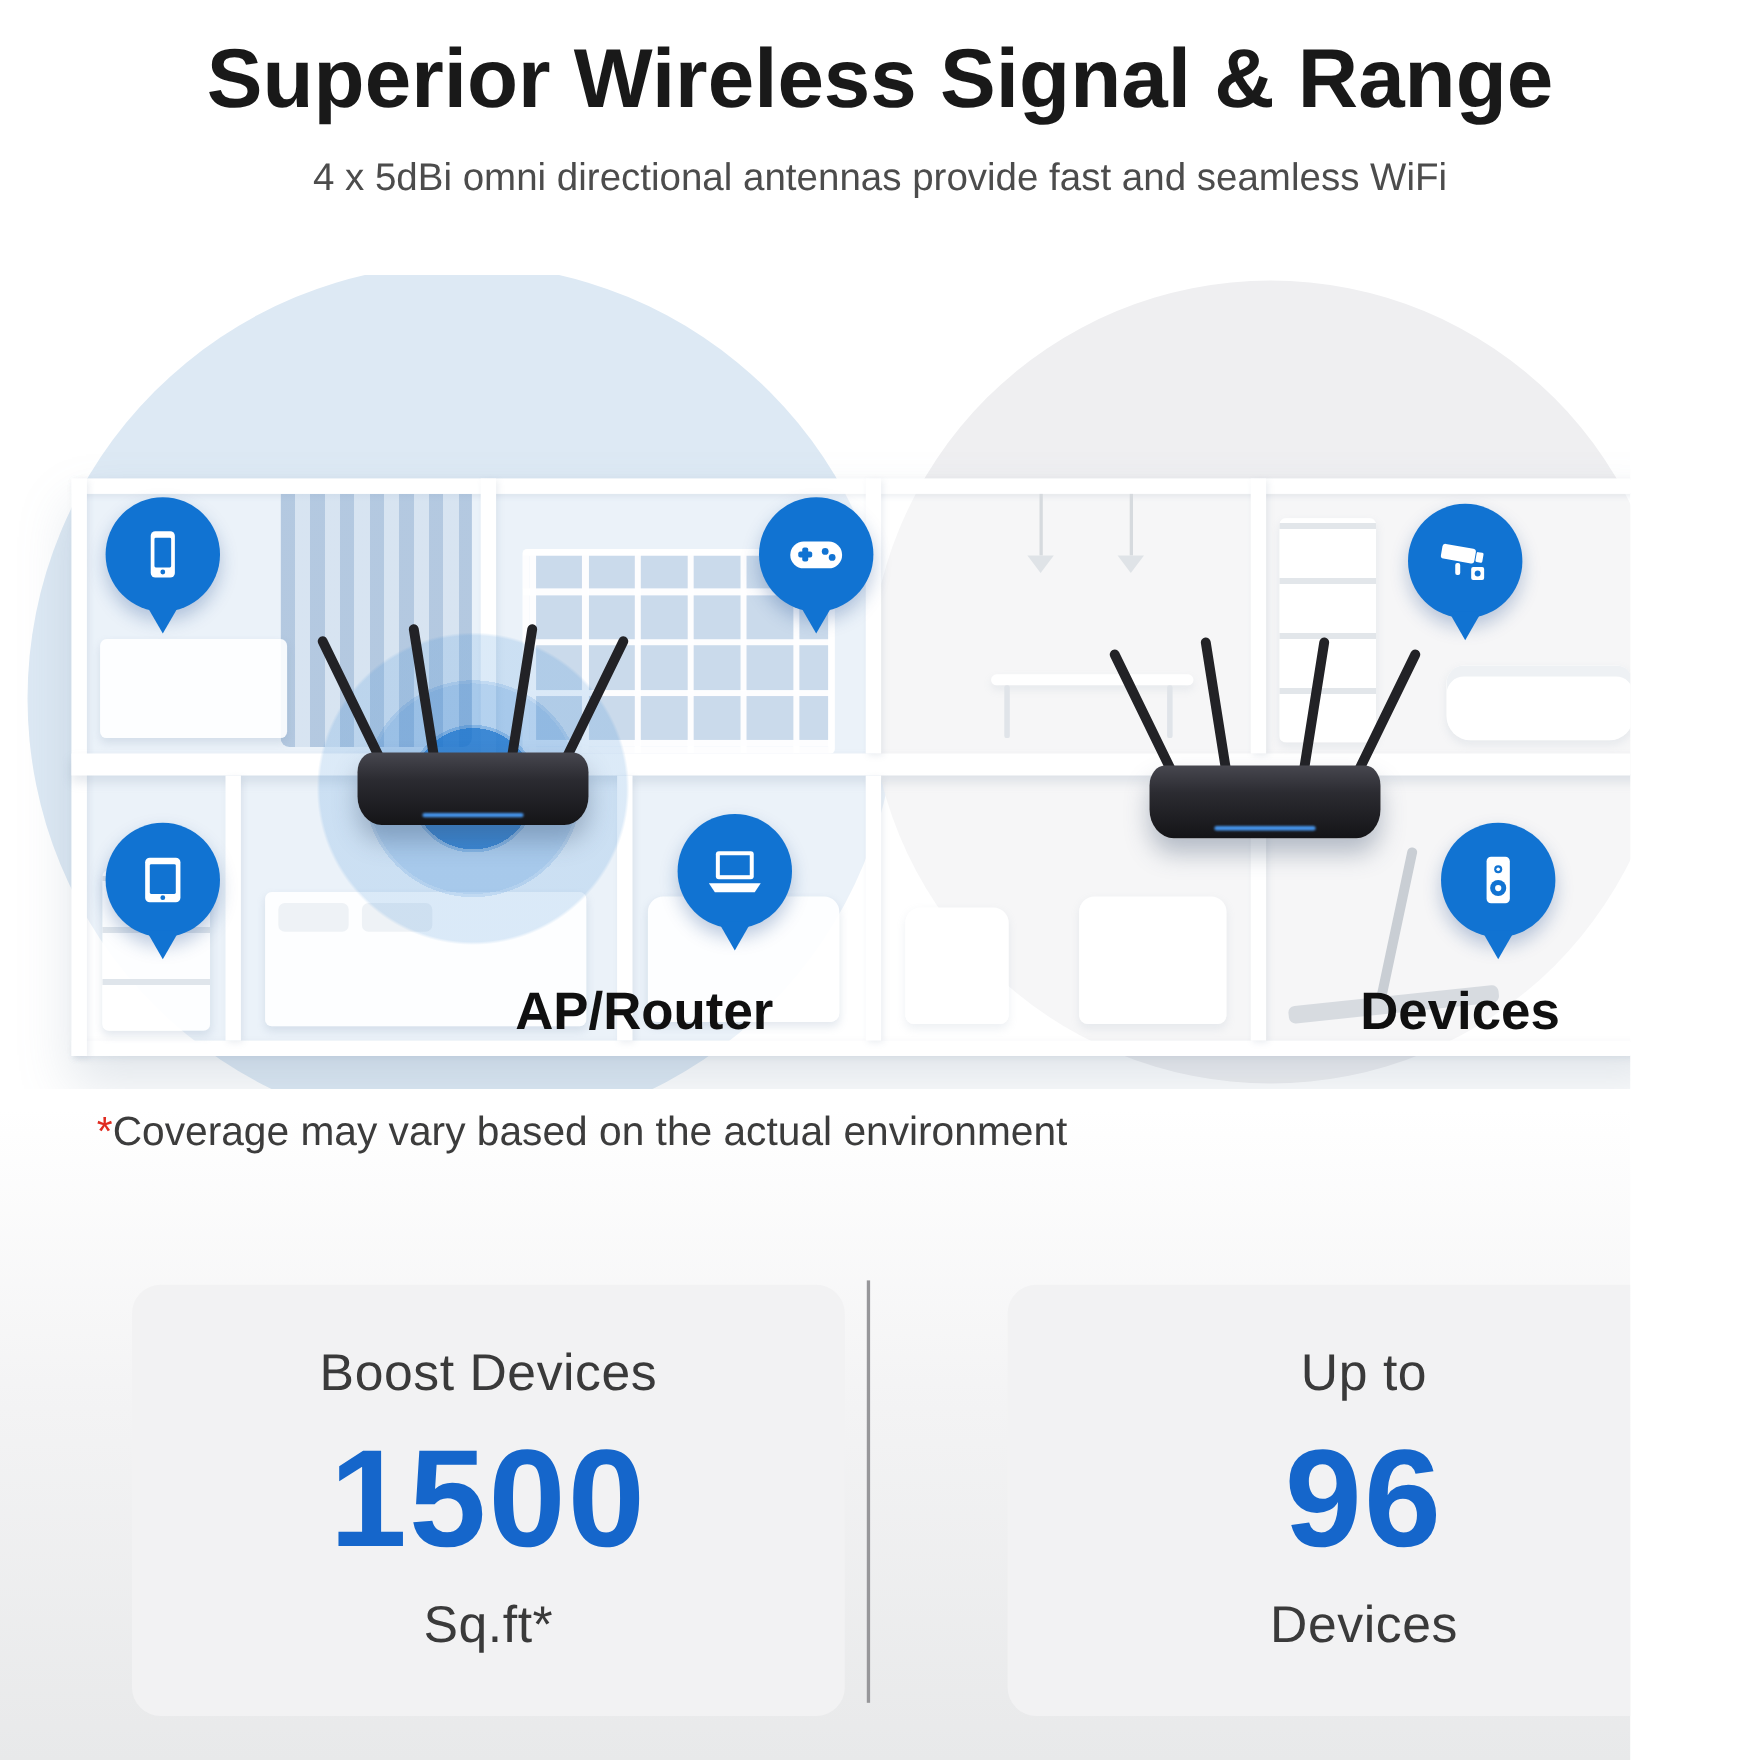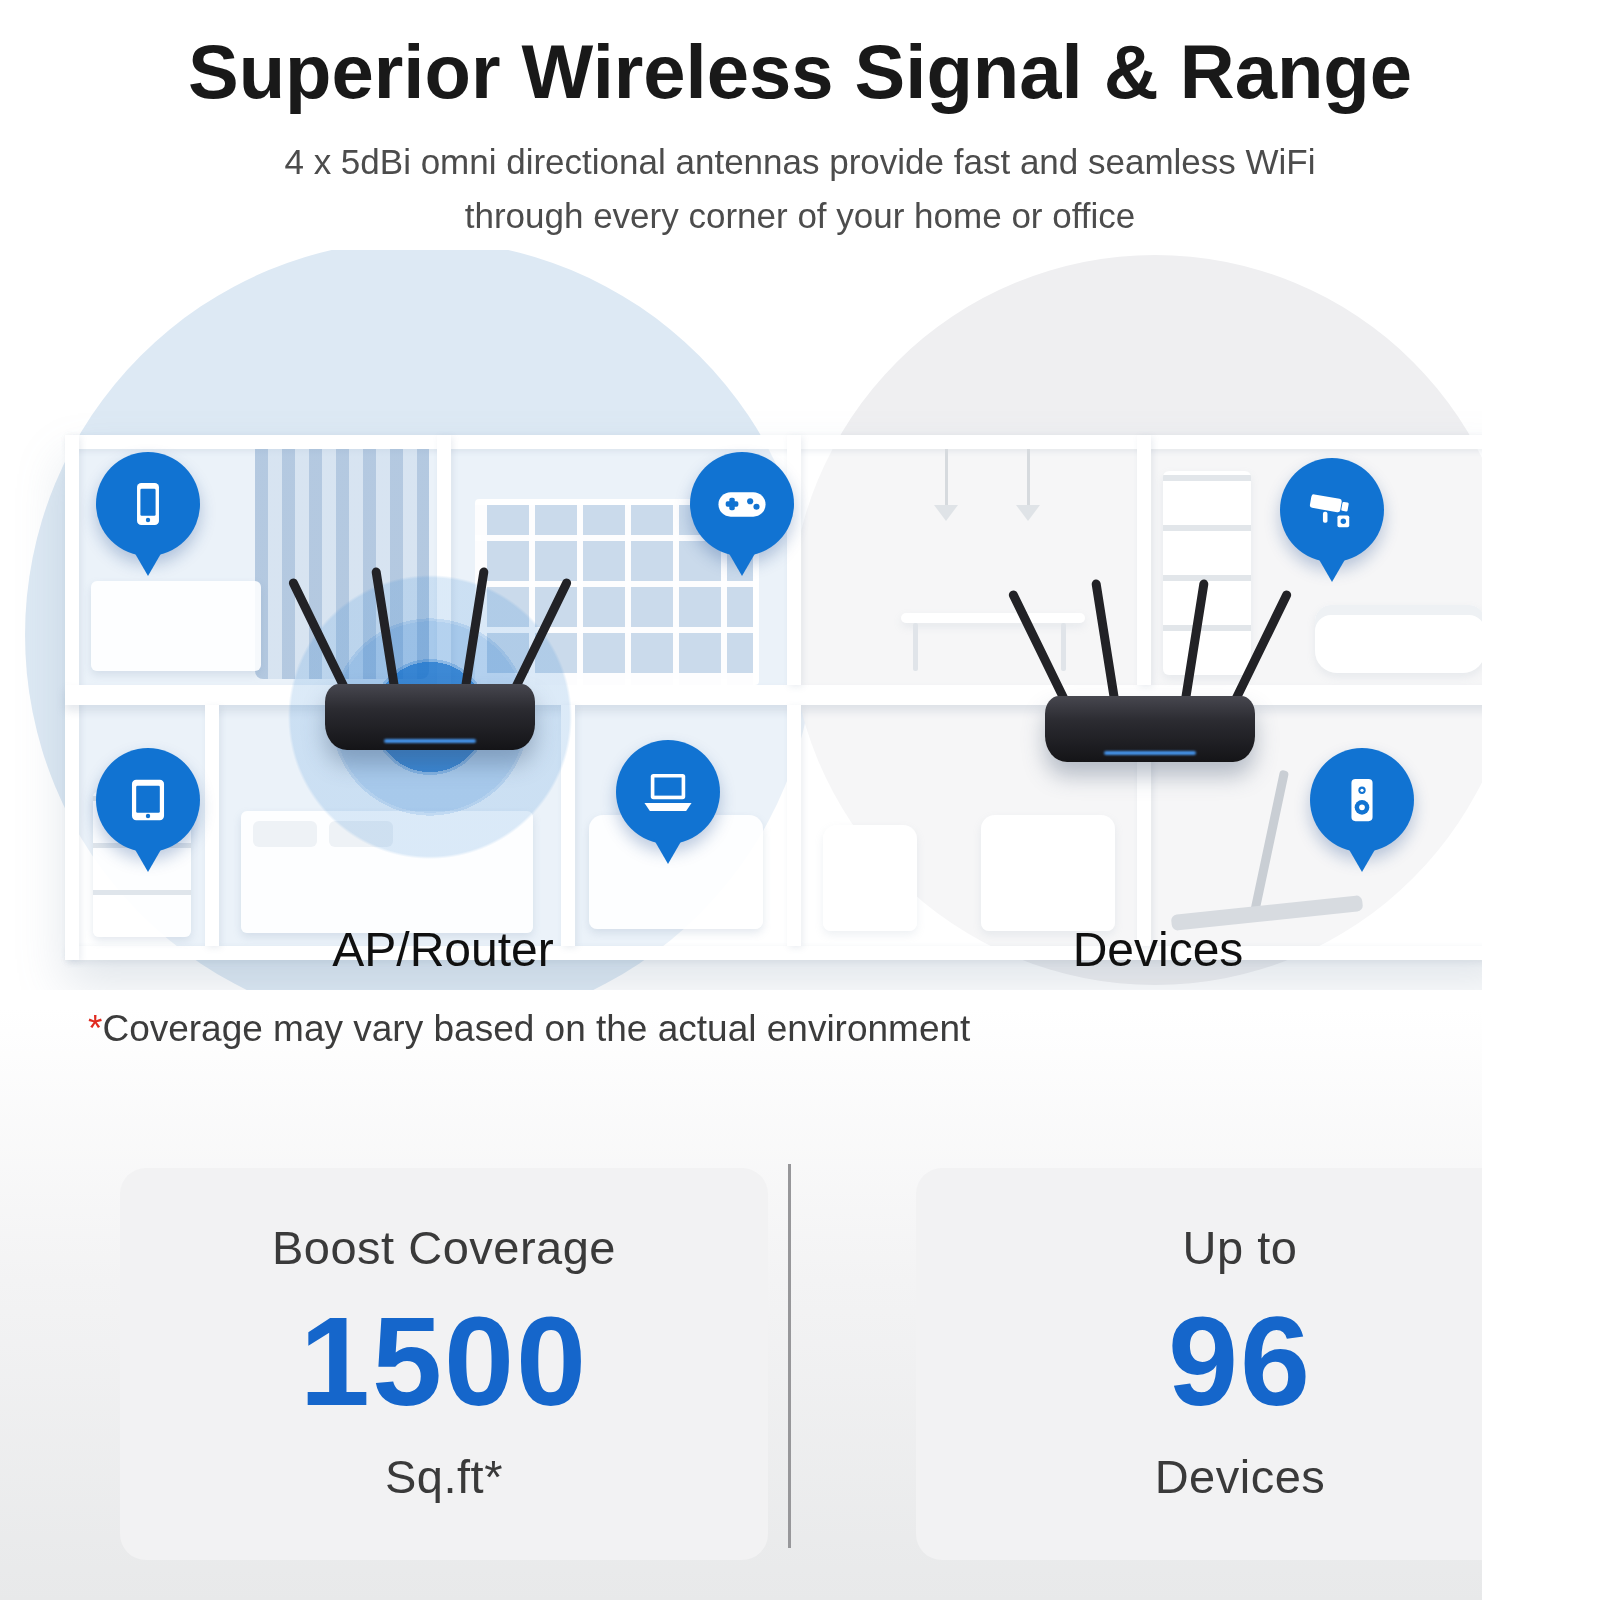--- a/index.html
+++ b/index.html
@@ -67,21 +67,21 @@
          background:linear-gradient(180deg,#47474f 0%,#2b2b31 38%,#141417 100%);
          border-radius:14px 14px 22px 22px / 18px 18px 26px 26px;
          box-shadow:0 14px 22px rgba(60,80,110,.35);}
   .leds{position:absolute;bottom:7px;left:50%;transform:translateX(-50%);width:92px;height:4px;background:#4aa0ff;border-radius:2px;filter:blur(1px);opacity:.9;}
   
   .pin{position:absolute;width:104px;height:104px;border-radius:50%;background:var(--accent-blue);
        display:flex;align-items:center;justify-content:center;box-shadow:0 8px 16px rgba(20,70,140,.28);}
   .pin::after{content:'';position:absolute;top:98px;left:50%;transform:translateX(-50%);
        border-left:15px solid transparent;border-right:15px solid transparent;border-top:26px solid var(--accent-blue);}
   .ic-w{fill:#ffffff;} .ic-b{fill:var(--accent-blue);}
-  .scene-label{position:absolute;top:672px;width:520px;text-align:center;font-size:48px;font-weight:400;color:#101010;}
+  .scene-label{position:absolute;top:642px;width:520px;text-align:right;font-size:48px;font-weight:700;color:#101010;}
   
   .footnote{position:absolute;top:1008px;left:88px;margin:0;font-size:37px;color:#3c3c3c;}
   .ast{color:var(--asterisk-red);}
   
   .stats{position:absolute;top:1168px;left:0;width:1600px;height:392px;}
   .card{position:absolute;top:0;width:648px;height:392px;background:var(--card-bg);border-radius:26px;
         display:flex;flex-direction:column;align-items:center;justify-content:space-between;
         padding:52px 20px 56px;box-sizing:border-box;}
   .stat-top,.stat-bottom{font-size:47px;color:#3a3a3a;letter-spacing:.5px;}
   .stat-value{font-size:126px;font-weight:700;color:var(--stat-blue);letter-spacing:2px;line-height:1;}
@@ -89,21 +89,20 @@
 </style>
 </head>
 <body>
 
 <div class="page">
 
   <div class="header">
     <h1>Superior Wireless Signal &amp; Range</h1>
     <p class="sub">
       <span>4 x 5dBi omni directional antennas provide fast and seamless WiFi</span><br>
-      <span>through every corner of your home or office</span>
     </p>
   </div>
 
   <div class="scene">
     <div class="bgcircle bg-blue"></div>
     <div class="bgcircle bg-gray"></div>
 
     <div class="house">
 
       <div class="wall" style="left:0;top:0;width:1450px;height:14px"></div>
@@ -210,21 +209,21 @@
     </div>
 
     <div class="scene-label" style="left:183px">AP/Router</div>
     <div class="scene-label" style="left:898px">Devices</div>
   </div>
 
   <p class="footnote"><span class="ast">*</span><span>Coverage may vary based on the actual environment</span></p>
 
   <div class="stats">
     <div class="card" style="left:120px">
-      <div class="stat-top">Boost Coverage</div>
+      <div class="stat-top">Boost Devices</div>
       <div class="stat-value">1500</div>
       <div class="stat-bottom">Sq.ft*</div>
     </div>
     <div class="vdivider"></div>
     <div class="card" style="left:916px">
       <div class="stat-top">Up to</div>
       <div class="stat-value">96</div>
       <div class="stat-bottom">Devices</div>
     </div>
   </div>

